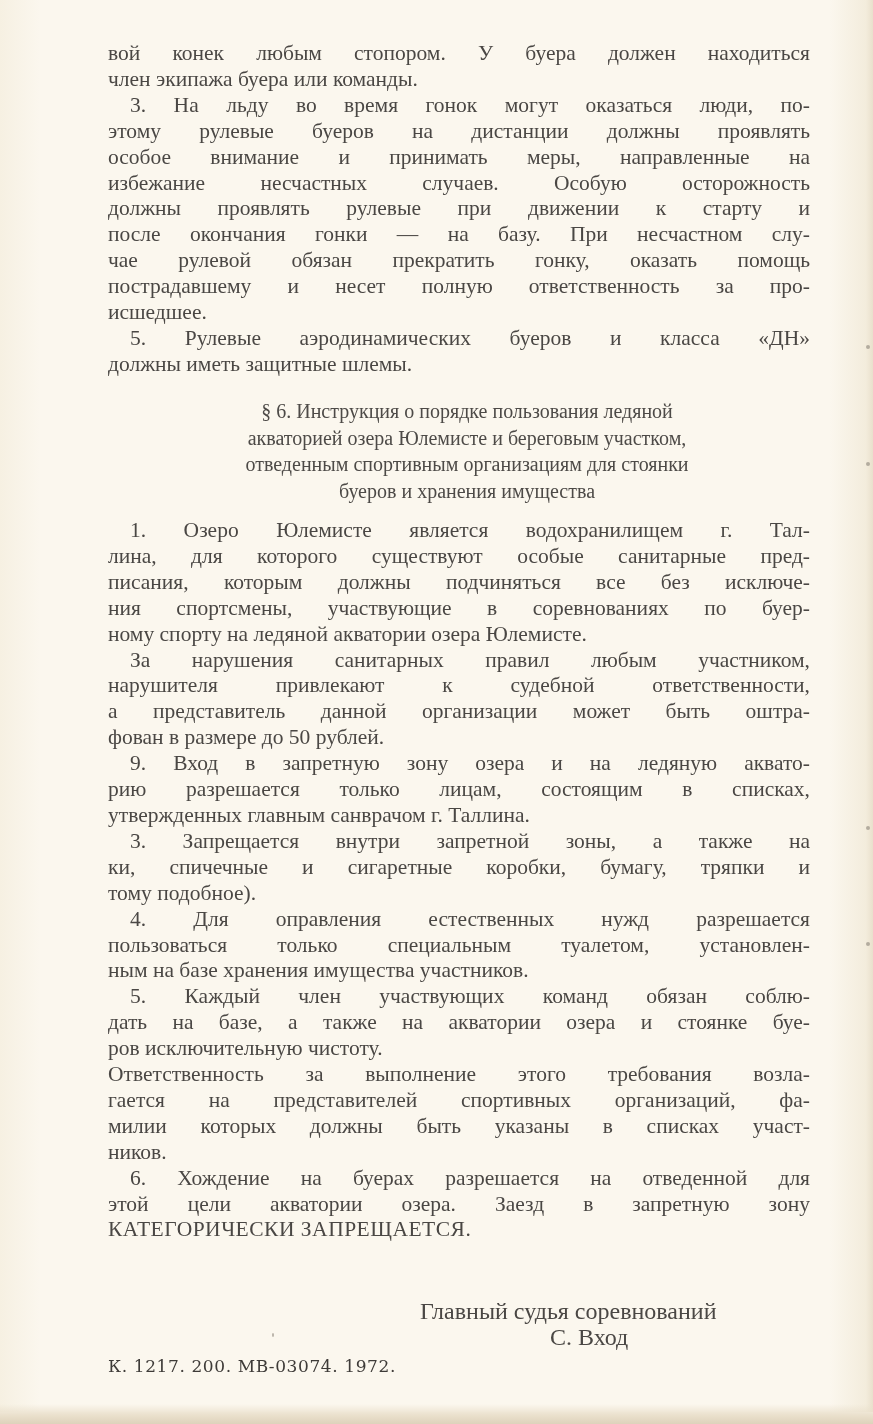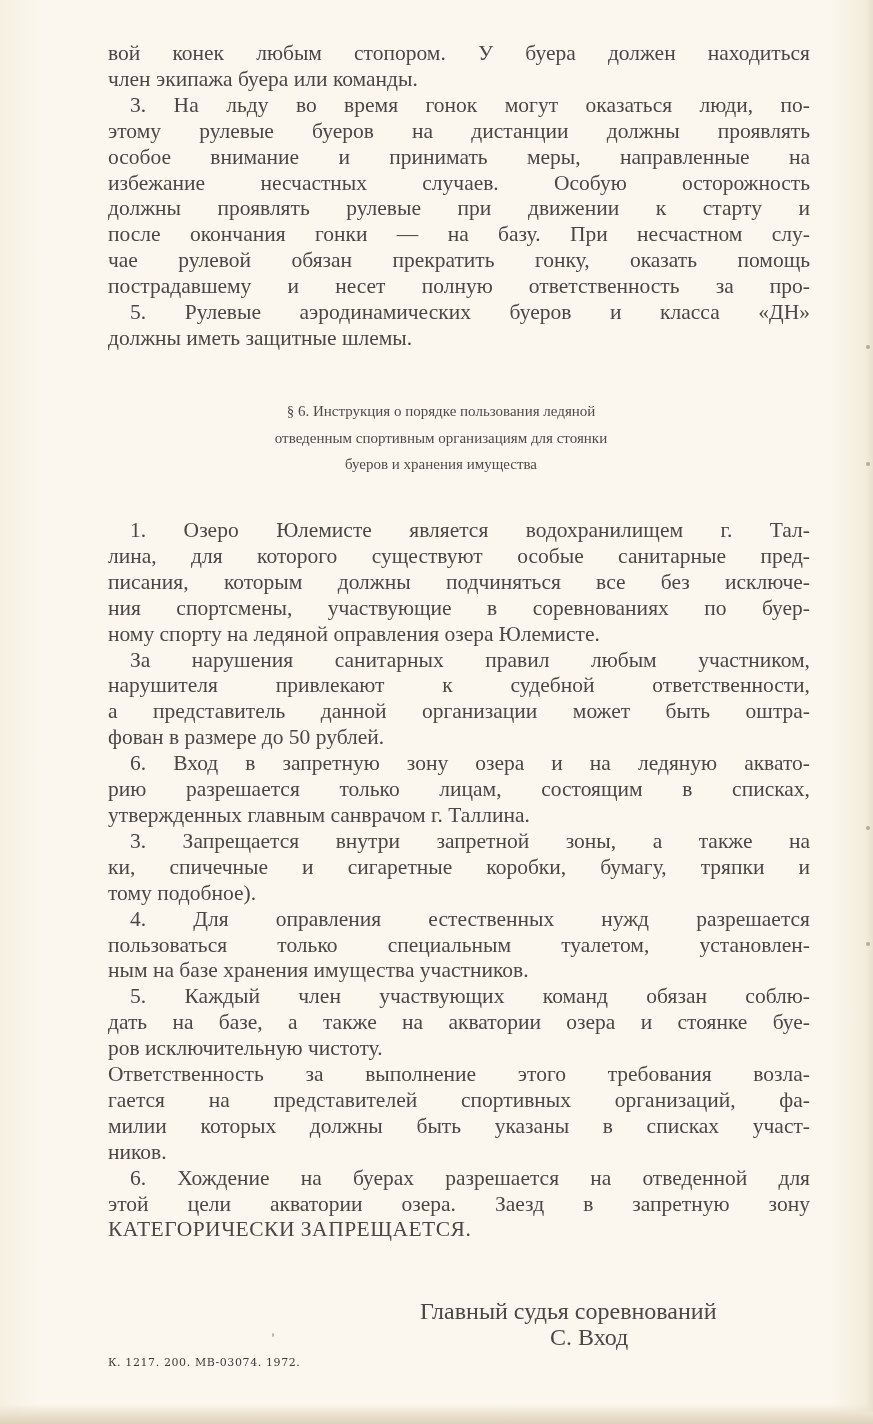--- a/index.html
+++ b/index.html
@@ -20,35 +20,35 @@
   }
   .text-block {
     position:absolute; left:108px; width:702px;
     font-size:21.5px; line-height:25.9px;
     text-align:justify;
   }
   .line { display:block; white-space:nowrap; text-align:justify; text-align-last:justify; }
   .line.last { text-align-last:left; }
   .indent { padding-left:22px; }
   .heading {
-    position:absolute; left:90px; width:702px; top:398px;
-    font-size:15px; line-height:26.5px; text-align:center;
+    position:absolute; left:116px; width:702px; top:398px;
+    font-size:20px; line-height:26.5px; text-align:center;
     color:#4d4a47;
   }
   .heading .line { text-align:center; text-align-last:center; }
   .caps { letter-spacing:0.5px; }
   .signature {
     position:absolute; left:420px; top:1298px; width:400px;
     font-size:24px; line-height:26px; color:#4a4744;
   }
   .sig-title { display:block; }
   .sig-name { display:block; padding-left:130px; }
   .imprint {
     position:absolute; left:108px; top:1356px;
-    font-family:"DejaVu Serif", serif; font-size:11px; letter-spacing:0.6px;
+    font-family:"DejaVu Serif", serif; font-size:17px; letter-spacing:0.6px;
     color:#3e3b38;
   }
   .speck { position:absolute; width:4px; height:4px; border-radius:50%; background:#8a8478; opacity:0.6; }
 </style>
 </head>
 <body>
 
 <div class="page">
 
   <div class="text-block" style="top:41px;">
@@ -56,44 +56,46 @@
     <span class="line last">член экипажа буера или команды.</span>
 
     <span class="line indent">3. На льду во время гонок могут оказаться люди, по-</span>
     <span class="line">этому рулевые буеров на дистанции должны проявлять</span>
     <span class="line">особое внимание и принимать меры, направленные на</span>
     <span class="line">избежание несчастных случаев. Особую осторожность</span>
     <span class="line">должны проявлять рулевые при движении к старту и</span>
     <span class="line">после окончания гонки — на базу. При несчастном слу-</span>
     <span class="line">чае рулевой обязан прекратить гонку, оказать помощь</span>
     <span class="line">пострадавшему и несет полную ответственность за про-</span>
+    <span class="line last">исшедшее.</span>
 
     <span class="line indent">5. Рулевые аэродинамических буеров и класса «ДН»</span>
     <span class="line last">должны иметь защитные шлемы.</span>
   </div>
 
   <div class="heading">
     <span class="line">§ 6. Инструкция о порядке пользования ледяной</span>
+    <span class="line">акваторией озера Юлемисте и береговым участком,</span>
     <span class="line">отведенным спортивным организациям для стоянки</span>
     <span class="line">буеров и хранения имущества</span>
   </div>
 
   <div class="text-block" style="top:518px;">
     <span class="line indent">1. Озеро Юлемисте является водохранилищем г. Тал-</span>
     <span class="line">лина, для которого существуют особые санитарные пред-</span>
     <span class="line">писания, которым должны подчиняться все без исключе-</span>
     <span class="line">ния спортсмены, участвующие в соревнованиях по буер-</span>
-    <span class="line last">ному спорту на ледяной оправления озера Юлемисте.</span>
+    <span class="line last">ному спорту на ледяной акватории озера Юлемисте.</span>
 
     <span class="line indent">За нарушения санитарных правил любым участником,</span>
     <span class="line">нарушителя привлекают к судебной ответственности,</span>
     <span class="line">а представитель данной организации может быть оштра-</span>
     <span class="line last">фован в размере до 50 рублей.</span>
 
-    <span class="line indent">6. Вход в запретную зону озера и на ледяную аквато-</span>
+    <span class="line indent">9. Вход в запретную зону озера и на ледяную аквато-</span>
     <span class="line">рию разрешается только лицам, состоящим в списках,</span>
     <span class="line last">утвержденных главным санврачом г. Таллина.</span>
 
     <span class="line indent">3. Запрещается внутри запретной зоны, а также на</span>
     <span class="line">ки, спичечные и сигаретные коробки, бумагу, тряпки и</span>
     <span class="line last">тому подобное).</span>
 
     <span class="line indent">4. Для оправления естественных нужд разрешается</span>
     <span class="line">пользоваться только специальным туалетом, установлен-</span>
     <span class="line last">ным на базе хранения имущества участников.</span>

